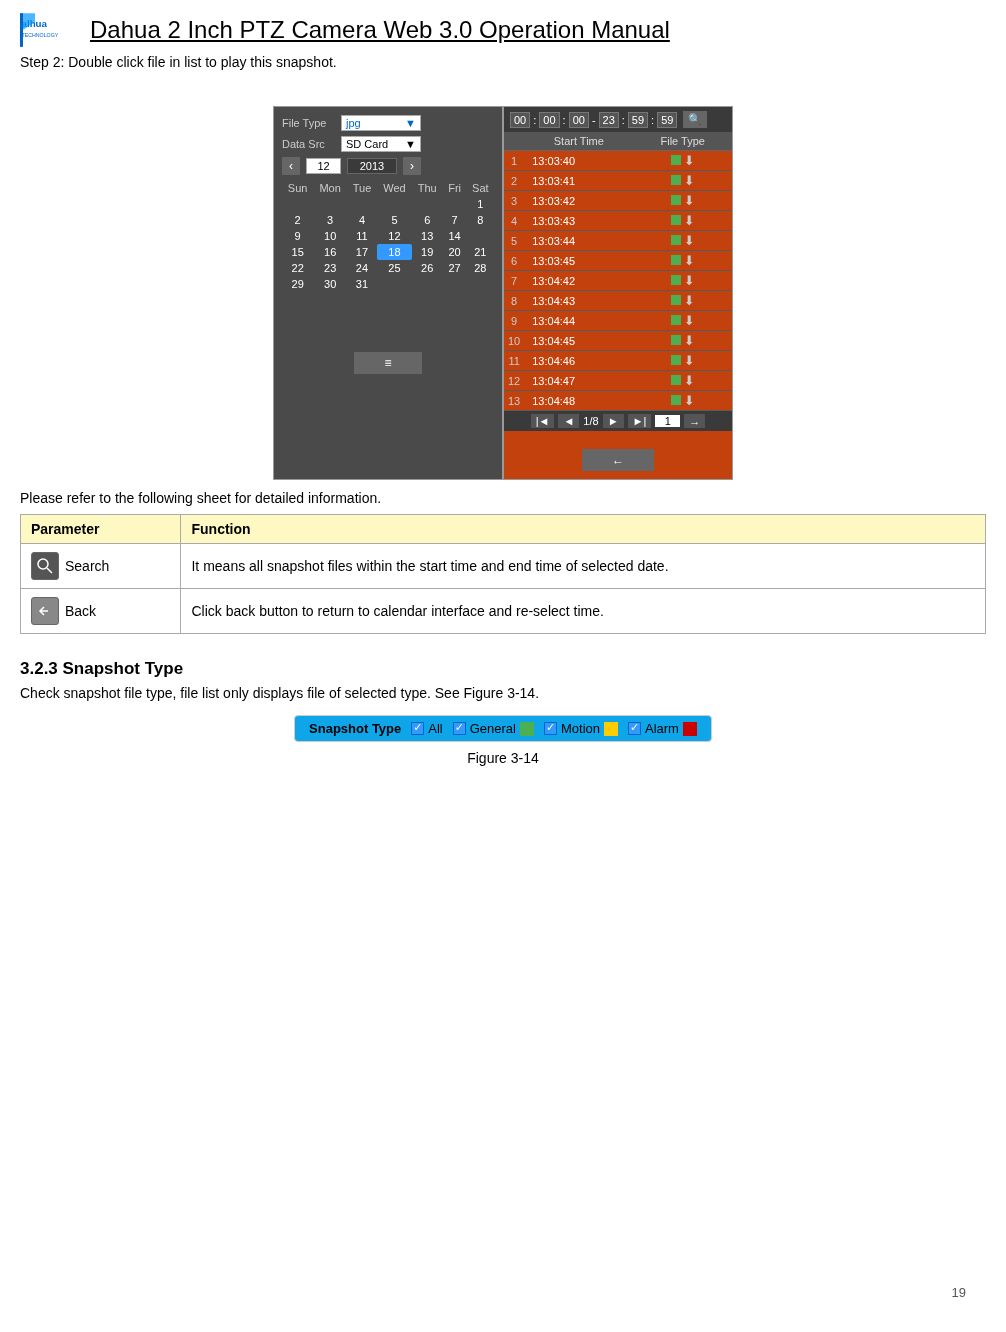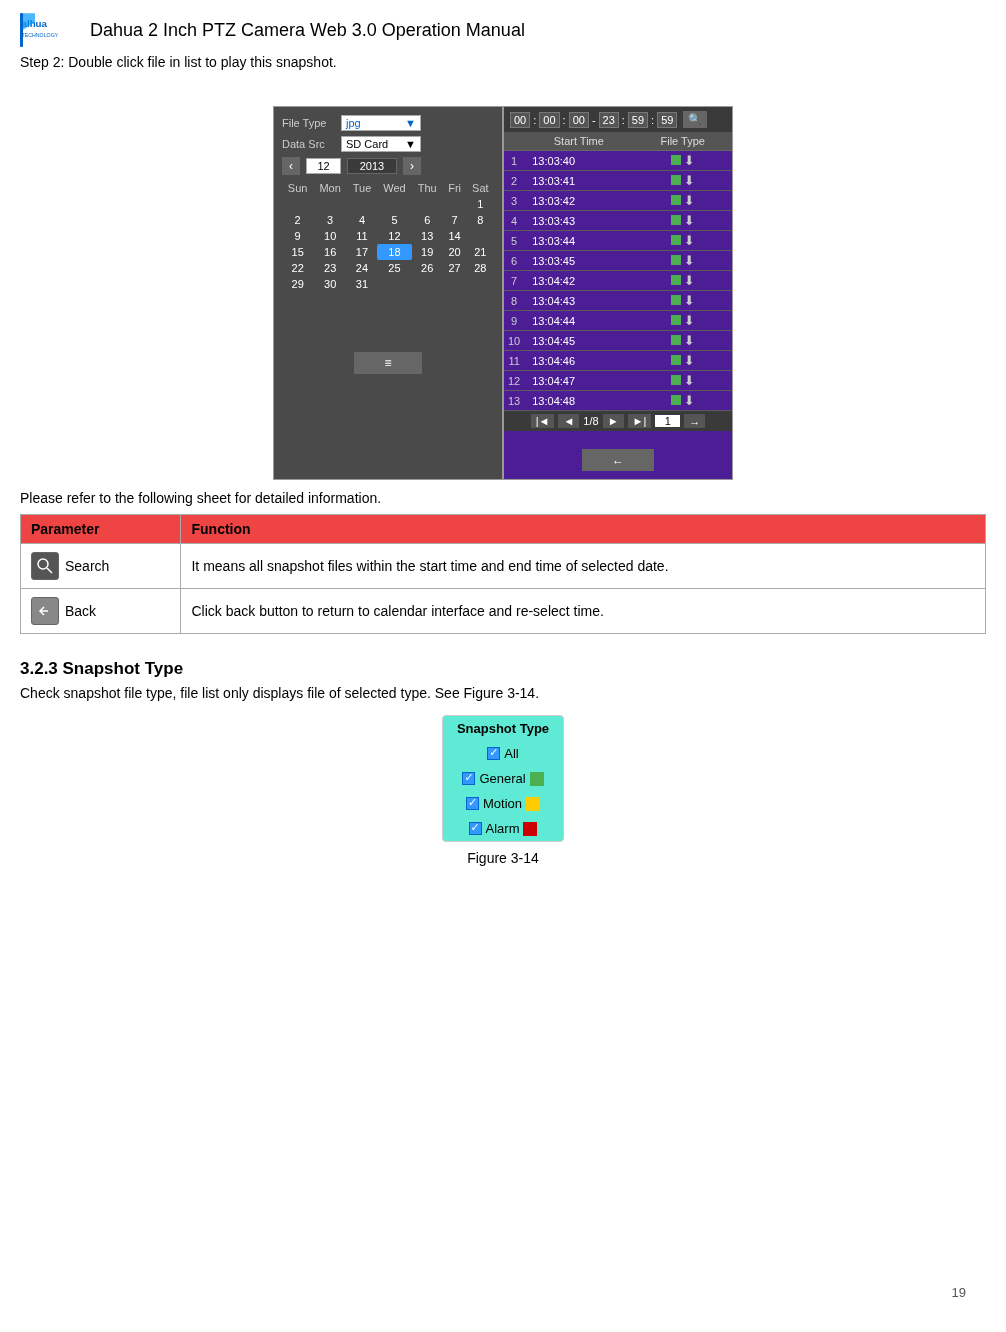--- a/index.html
+++ b/index.html
@@ -15,22 +15,23 @@
       display: flex;
       align-items: center;
       margin-bottom: 4px;
     }
     .logo {
       width: 60px;
       height: 40px;
       margin-right: 10px;
     }
     .main-title {
-      font-size: 18px;
+      font-size: 24px;
       font-weight: normal;
+      text-decoration: underline;
     }
     .step-text {
       font-size: 14px;
       margin-bottom: 36px;
     }
     .figures-container {
       display: flex;
       justify-content: center;
       margin-bottom: 10px;
     }
@@ -142,21 +143,21 @@
       background: #666;
       color: #fff;
       border: none;
       padding: 4px 30px;
       font-size: 12px;
       cursor: pointer;
     }
 
     
     .fig13 {
-      background: #4c1d95;
+      background: #c2410c;
       border: 1px solid #999;
       width: 230px;
       padding: 0;
       color: #fff;
       font-size: 11px;
     }
     .fig13-time-row {
       display: flex;
       align-items: center;
       background: #3a3a3a;
@@ -266,21 +267,21 @@
     .ref-text {
       font-size: 14px;
       margin-bottom: 8px;
     }
     .info-table {
       width: 100%;
       border-collapse: collapse;
       margin-bottom: 25px;
     }
     .info-table th {
-      background: #ef4444;
+      background: #fef9c3;
       text-align: left;
       padding: 6px 10px;
       font-size: 14px;
       border: 1px solid #aaa;
       font-weight: bold;
     }
     .info-table td {
       border: 1px solid #aaa;
       padding: 8px 10px;
       vertical-align: middle;
@@ -317,27 +318,26 @@
       margin-bottom: 14px;
     }
     .snapshot-type-img {
       display: flex;
       justify-content: center;
       margin-bottom: 8px;
     }
     .snap-box {
       display: inline-flex;
       align-items: center;
-      background: #5eead4;
+      background: #0ea5e9;
       border: 1px solid #ccc;
       border-radius: 4px;
       padding: 5px 14px;
       gap: 10px;
       font-size: 13px;
-      flex-direction: column;
     }
     .snap-label {
       font-weight: bold;
       font-size: 13px;
     }
     .snap-item {
       display: flex;
       align-items: center;
       gap: 4px;
       font-size: 13px;

